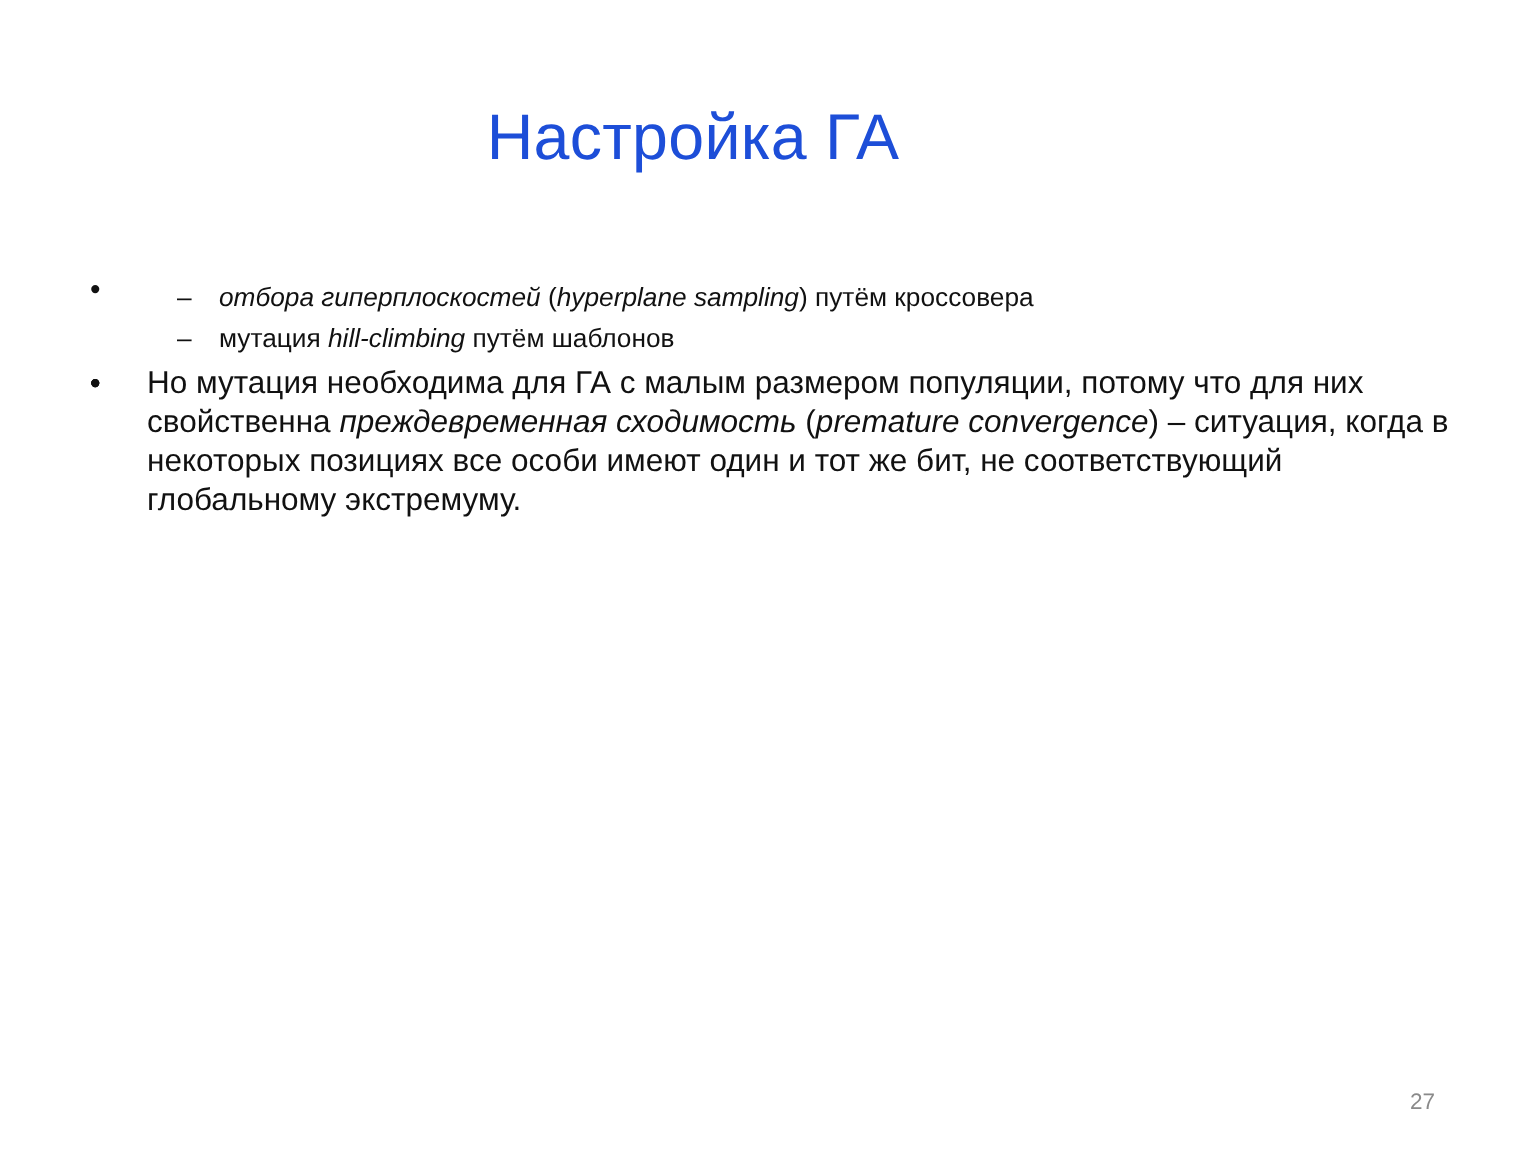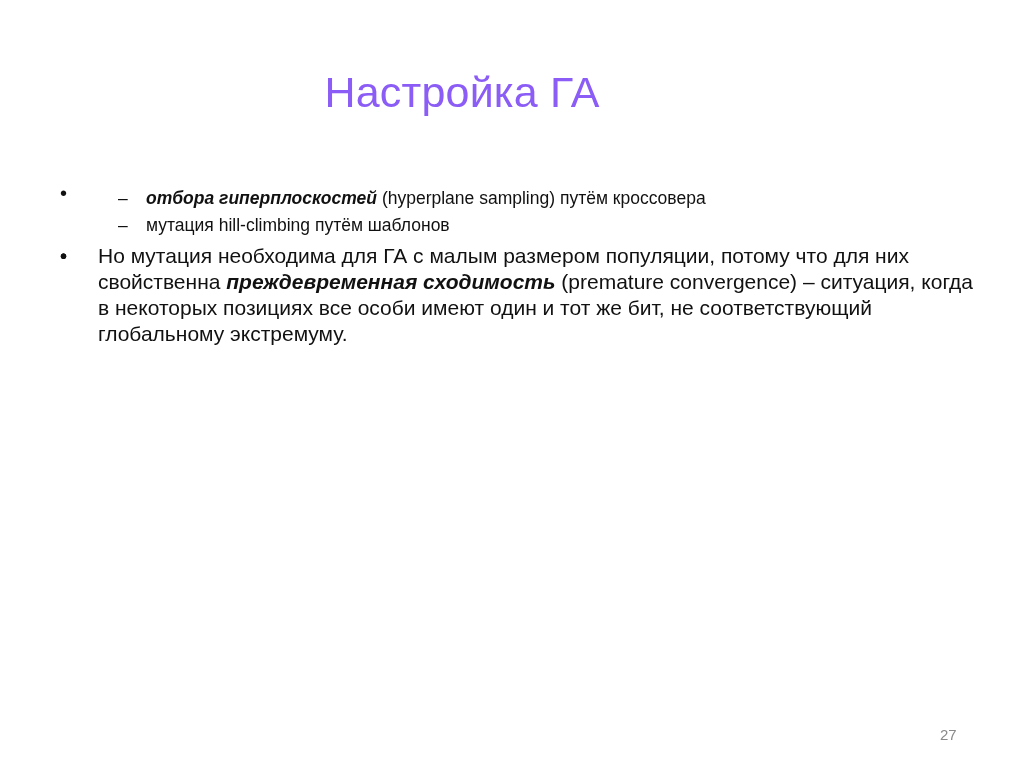--- a/index.html
+++ b/index.html
@@ -2,29 +2,29 @@
 <html><head>
 <meta charset="utf-8">
 <style>
   html, body { margin: 0; padding: 0; }
   body {
     width: 1024px; height: 767px; background: #ffffff; position: relative; overflow: hidden;
     font-family: "Liberation Sans", "DejaVu Sans", sans-serif; color: #111;
   }
   .title {
     position: absolute; left: 0; top: 68px; width: 924px; text-align: center;
-    font-size: 43px; color: #8b5cf6; letter-spacing: 0.2px;
+    font-size: 43px; color: #1d4ed8; letter-spacing: 0.2px;
   }
   .content { position: absolute; left: 60px; top: 180px; width: 920px; }
   .bullet { position: relative; padding-left: 38px; font-size: 21px; line-height: 26px; margin-bottom: 6px; }
   .bullet .dot { position: absolute; left: 0; top: 0; width: 20px; font-size: 20px; }
   .sub { position: relative; padding-left: 86px; font-size: 17.5px; line-height: 24px; margin-bottom: 3px; }
   .sub .dash { position: absolute; left: 58px; top: 0; }
-  .b { font-weight: bold; font-style: italic; }
-  .i { }
+  .b { font-weight: normal; font-style: italic; }
+  .i { font-style: italic; }
   .page-num { position: absolute; left: 940px; top: 726px; font-size: 15px; color: #8a8a8a; }
 </style>
 </head>
 <body>
 
 <div class="title">Настройка ГА</div>
 
 <div class="content">
   <div class="bullet">
     <span class="dot">•</span>

